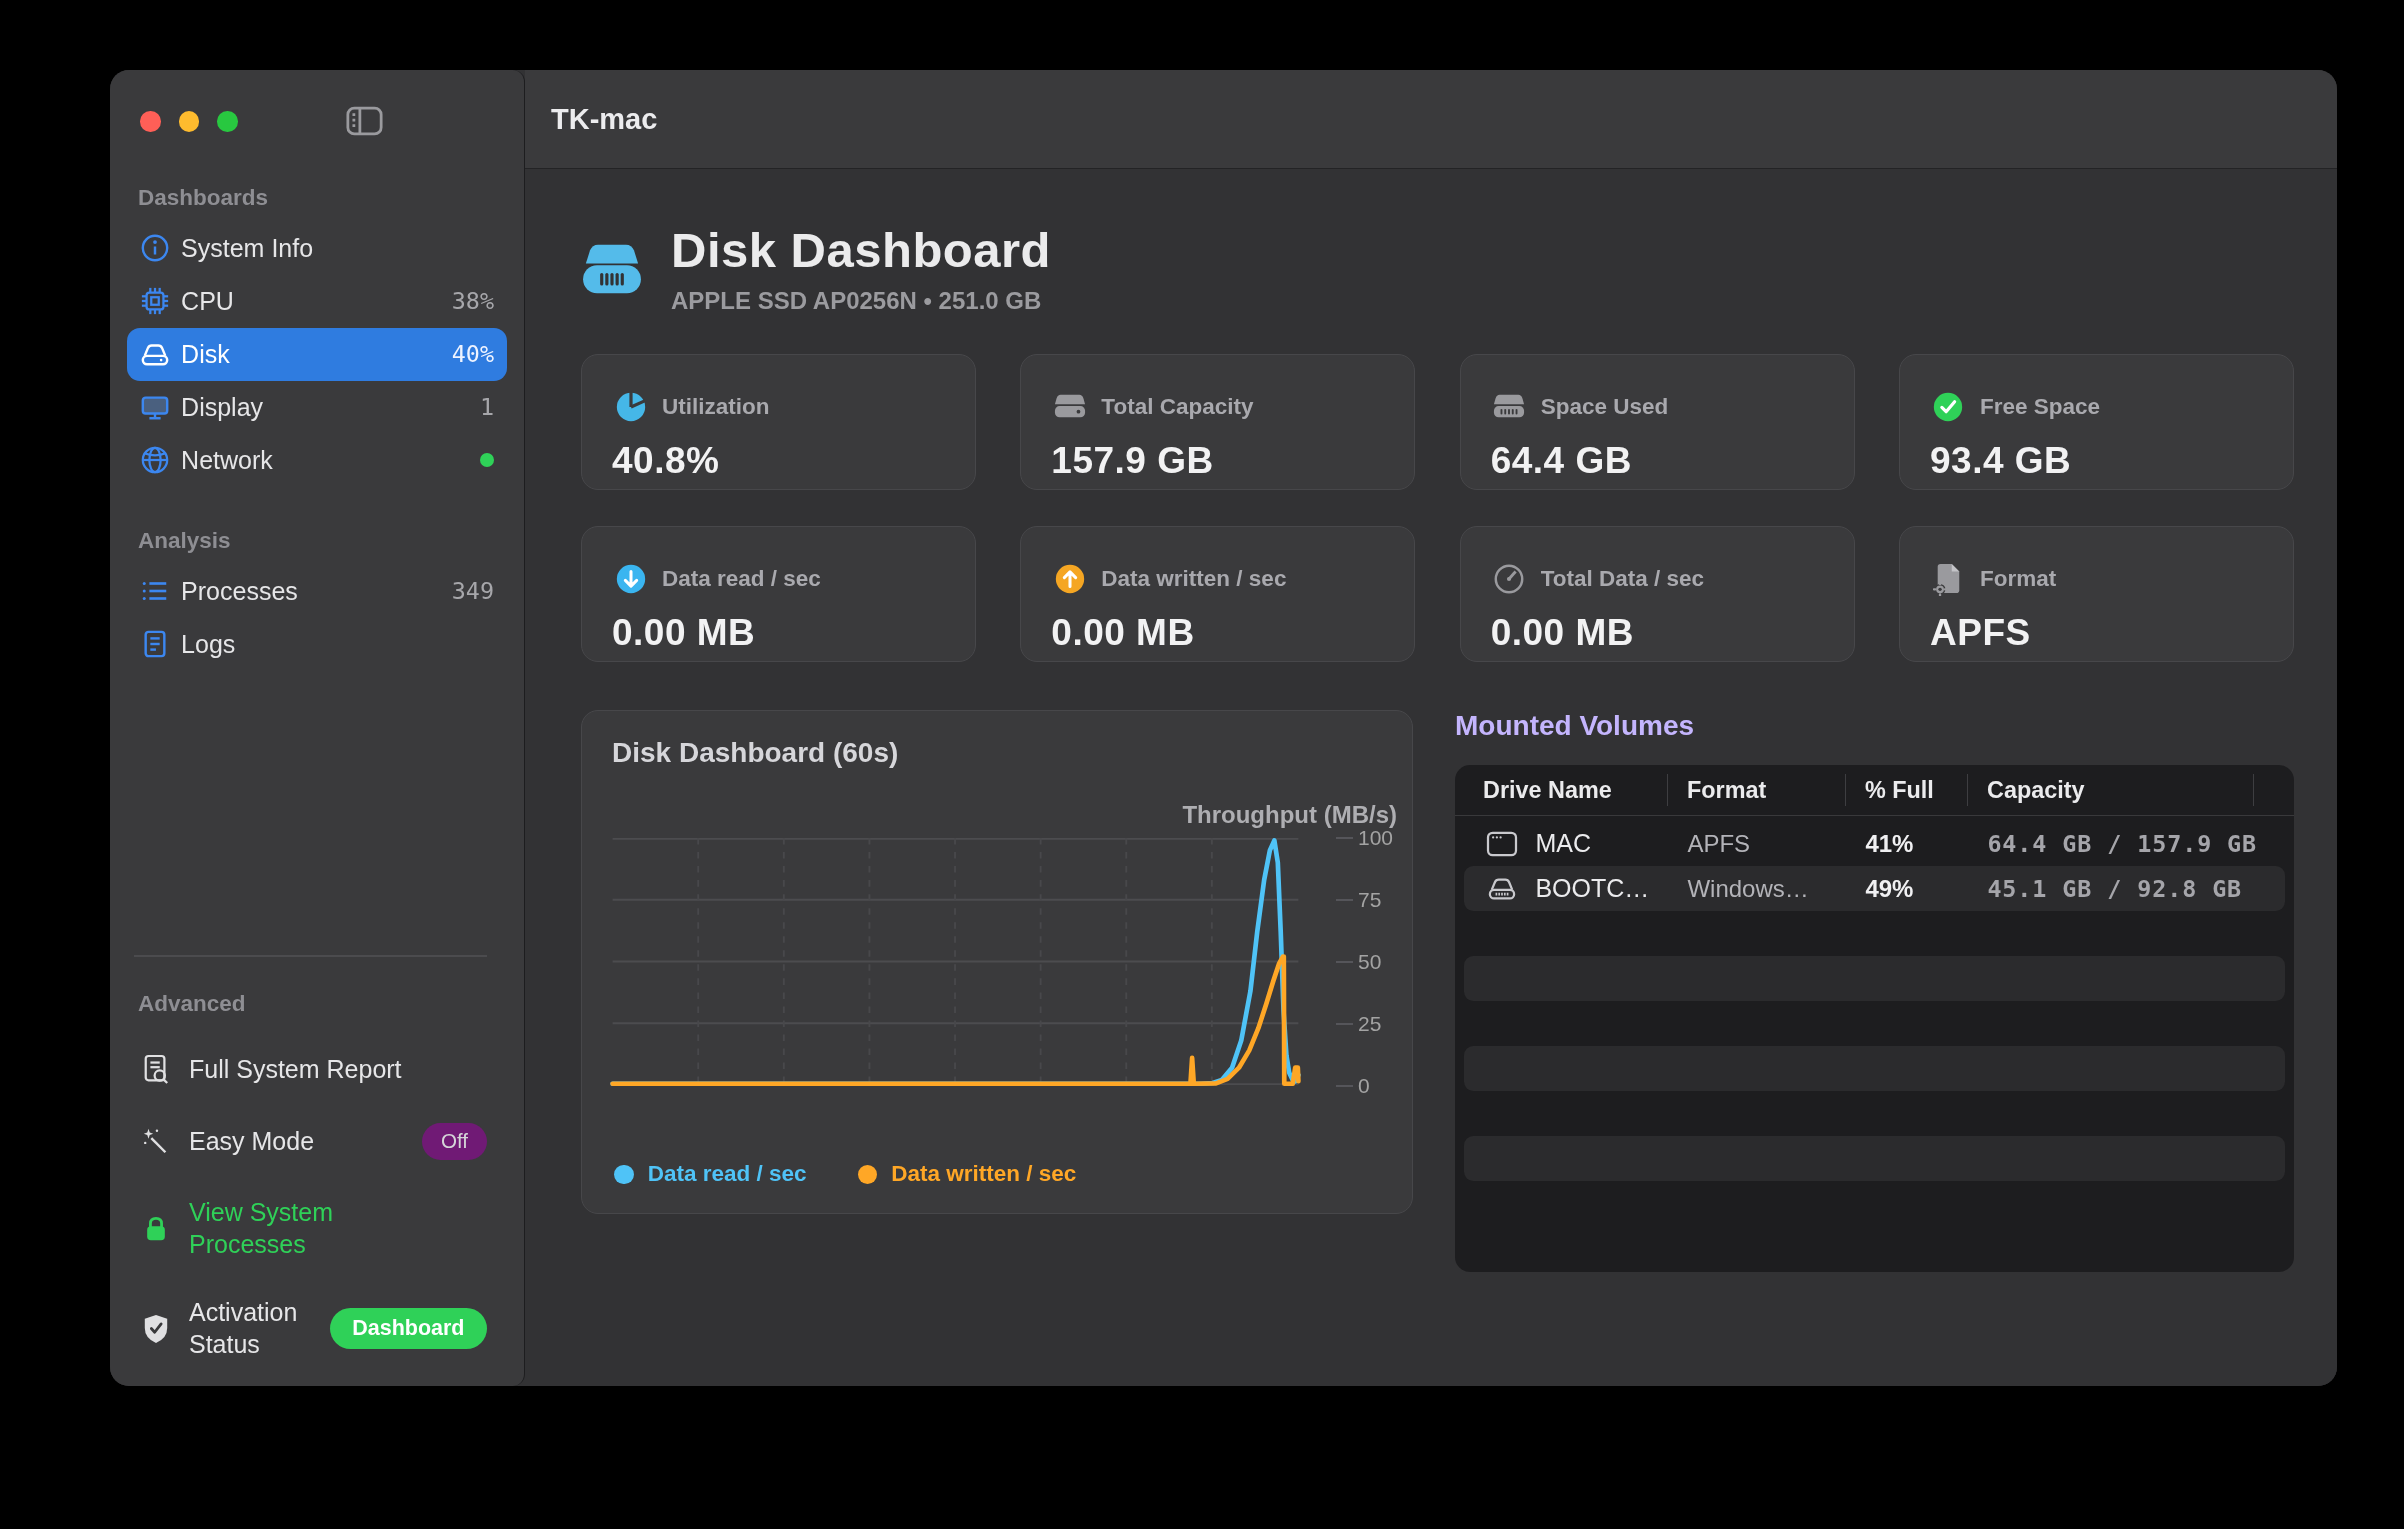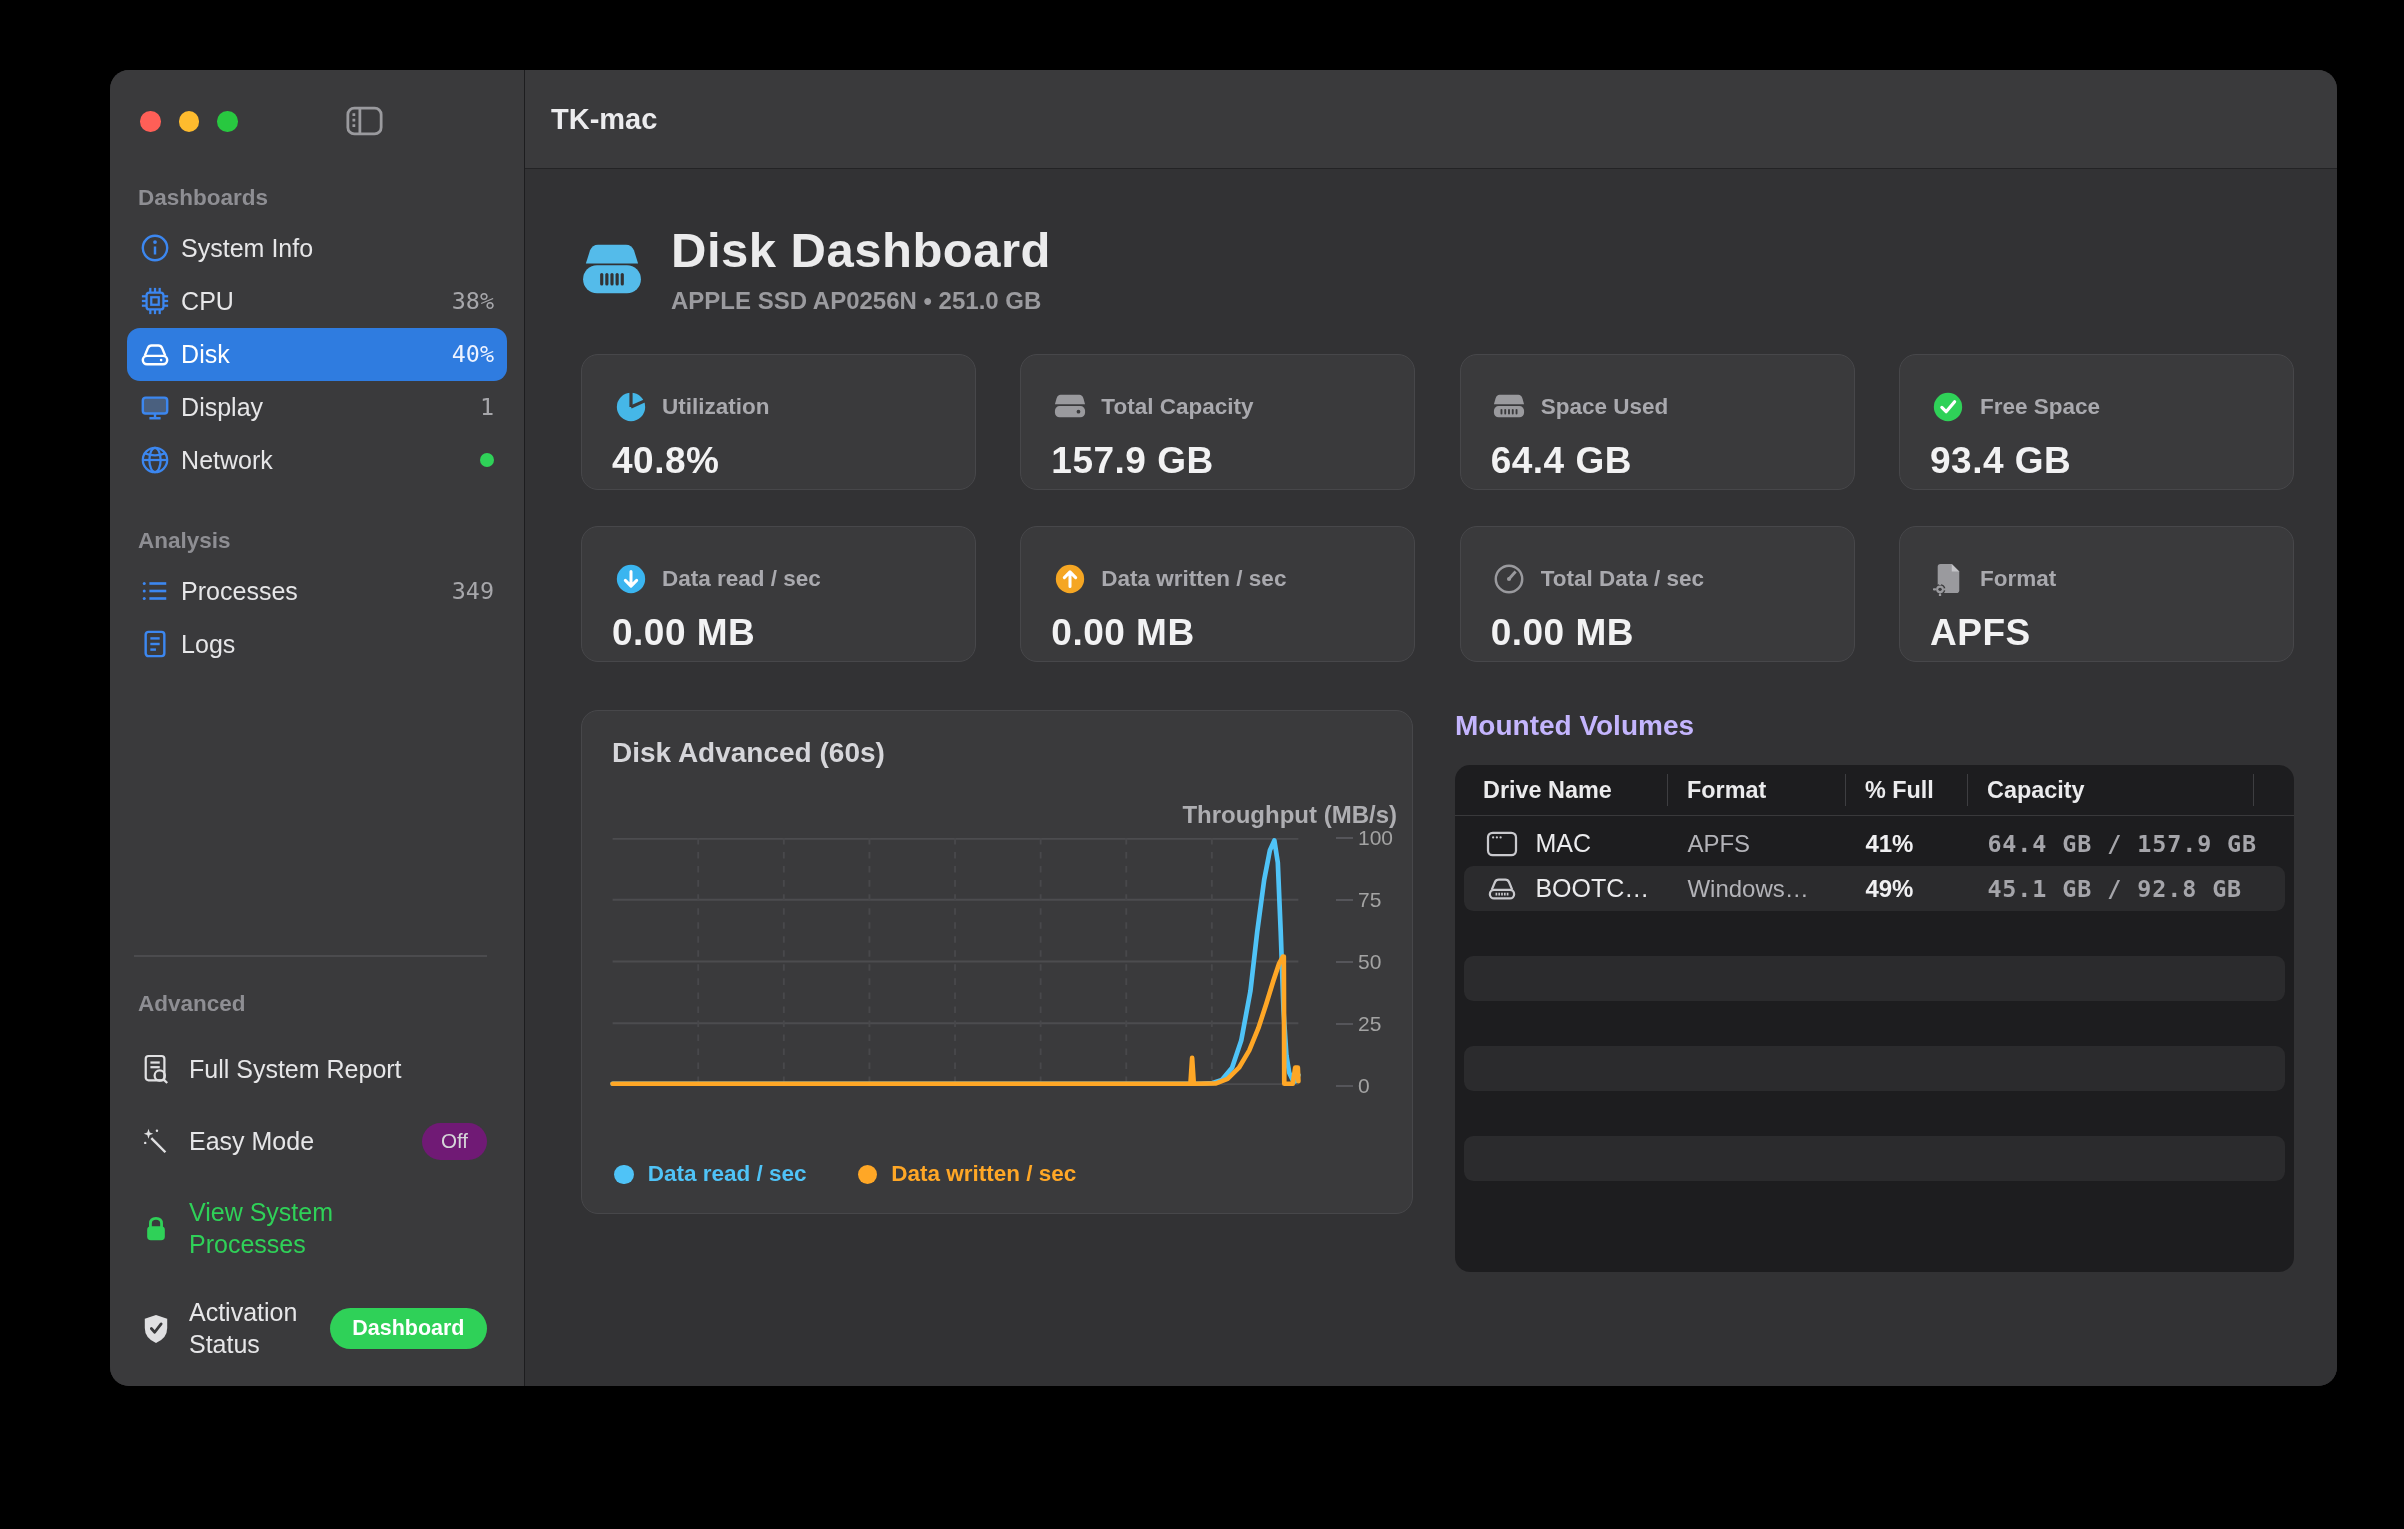--- a/index.html
+++ b/index.html
@@ -5,21 +5,21 @@
   * { box-sizing: border-box; margin: 0; padding: 0; }
   html,body { width: 2404px; height: 1529px; background:#000; overflow:hidden;
               font-family:"Liberation Sans", sans-serif; }
 
   .window { position:absolute; left:110px; top:70px; width:2227px; height:1316px;
             border-radius:19px; overflow:hidden; display:flex; background:#323234;
             box-shadow:0 37px 112px rgba(0,0,0,.8); }
 
   
   .sidebar { width:415px; background:#3a3a3c; border-right:1.9px solid #1d1d1f;
-             display:flex; flex-direction:column; padding:40px 0 26px 0; }
+             display:flex; flex-direction:column; padding:40px 0 26px 0;border-radius:12px; }
   .traffic-row { display:flex; align-items:center; padding-left:30px; height:22.5px; }
   .tl { width:20.6px; height:20.6px; border-radius:50%; margin-right:18px; }
   .tl.red{background:#ff5f57} .tl.yellow{background:#febb2e} .tl.green{background:#28c840}
   .sidebar-toggle { margin-left:90px; color:#9a9a9e; display:flex; }
 
   .section-label { font-size:22.5px; font-weight:700; color:#8e8e93; margin:0 0 11.2px 28px; }
   .side-list { margin-top:52px; }
   .side-row { height:53px; margin:0 17px; border-radius:13px; display:flex; align-items:center;
               padding:0 13px 0 7.5px; color:#e6e6e8; font-size:25px; cursor:default; }
   .side-row .icn { width:41px; height:34px; display:flex; align-items:center; justify-content:center;
@@ -433,21 +433,21 @@
               </span>
             <span class="card-label">Format</span>
           </div>
           <div class="card-value">APFS</div>
         </div>
       </div>
 
       <div class="bottom">
 
         <div class="chart-card">
-          <div class="chart-title">Disk Advanced (60s)</div>
+          <div class="chart-title">Disk Dashboard (60s)</div>
           <div class="ylabel">Throughput (MB/s)</div>
 
           <div class="plot">
             <svg width="687" height="247" viewBox="0 0 733 264">
               <g stroke="#4c4c4f" stroke-width="2">
                 <line x1="0" y1="1" x2="733" y2="1"></line>
                 <line x1="0" y1="66" x2="733" y2="66"></line>
                 <line x1="0" y1="132" x2="733" y2="132"></line>
                 <line x1="0" y1="198" x2="733" y2="198"></line>
                 <line x1="0" y1="263" x2="733" y2="263"></line>

